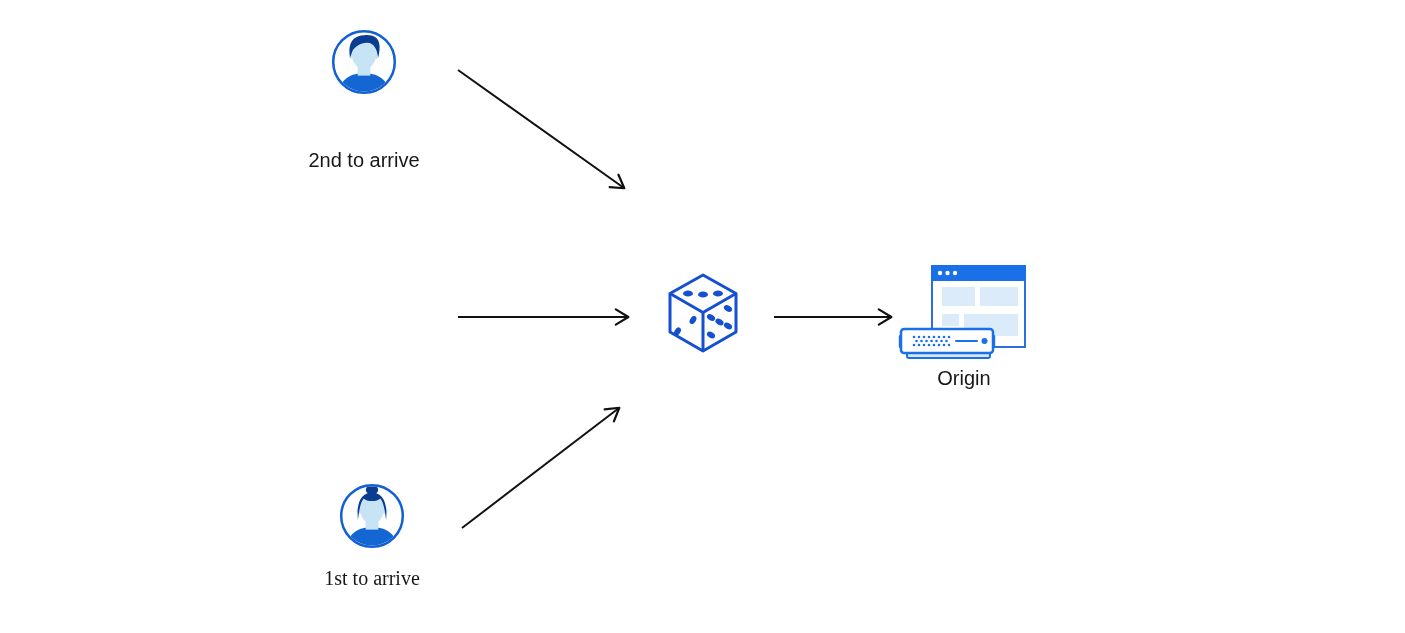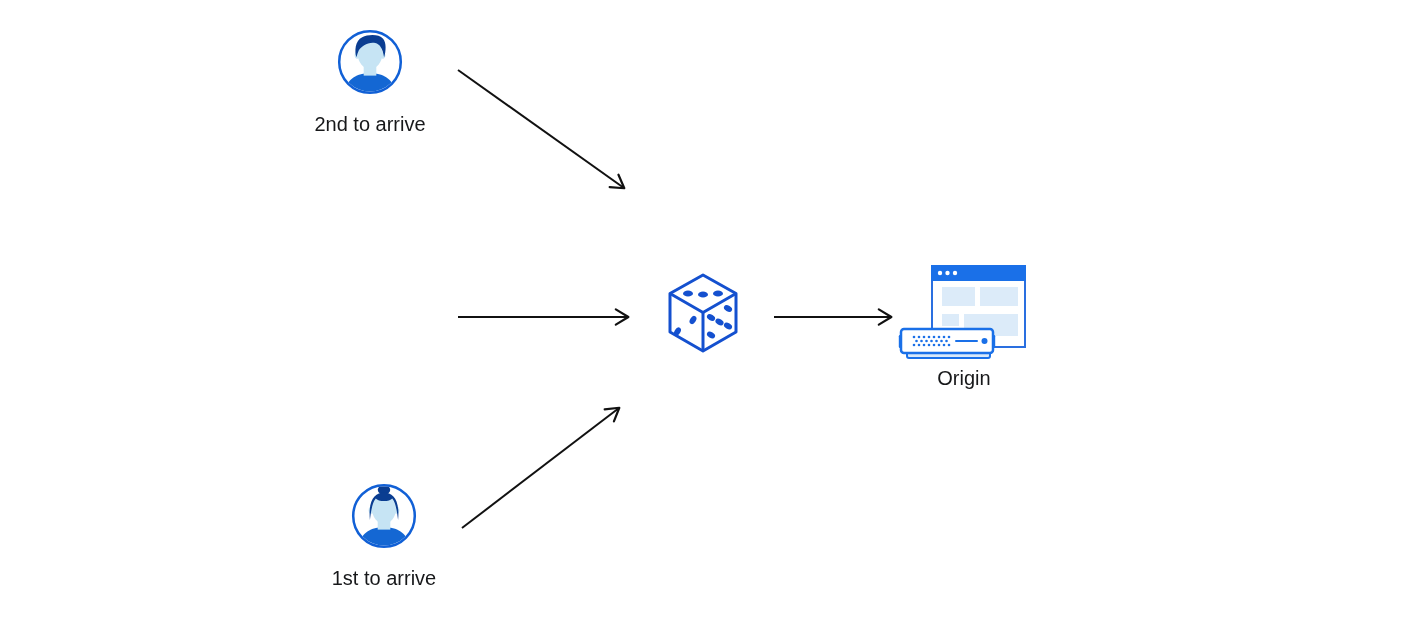--- a/index.html
+++ b/index.html
@@ -34,21 +34,21 @@
       <marker id="arrowhead" markerWidth="10" markerHeight="10" refX="7.6" refY="5" orient="auto" markerUnits="strokeWidth">
         <path d="M1.5,1.2 L7.8,5 L1.5,8.8" fill="none" stroke="#111111" stroke-width="1.1" stroke-linecap="round" stroke-linejoin="round"></path>
       </marker>
     </defs>
     <line x1="458" y1="70" x2="624" y2="188" stroke="#111111" stroke-width="2" marker-end="url(#arrowhead)"></line>
     <line x1="458" y1="317" x2="628" y2="317" stroke="#111111" stroke-width="2" marker-end="url(#arrowhead)"></line>
     <line x1="462" y1="528" x2="619" y2="408" stroke="#111111" stroke-width="2" marker-end="url(#arrowhead)"></line>
     <line x1="774" y1="317" x2="891" y2="317" stroke="#111111" stroke-width="2" marker-end="url(#arrowhead)"></line>
   </svg>
 
-  <div class="node" style="left:298px;top:28px;width:144px;">
+  <div class="node" style="left:292px;top:28px;width:144px;gap:36px;">
     <div class="avatar-wrap">
       <svg width="68" height="68" viewBox="0 0 70 70">
         <defs>
             <clipPath id="clipA">
               <circle cx="35" cy="35" r="30.4"></circle>
             </clipPath>
           </defs>
         <circle cx="35" cy="35" r="31.7" fill="#ffffff" stroke="#1160d6" stroke-width="2.6"></circle>
         <g clip-path="url(#clipA)">
           <path d="M8,72 C9,53 20,46.5 35,46.5 C50,46.5 61,53 62,72 Z" fill="#1467d3"></path>
@@ -57,21 +57,21 @@
           <ellipse cx="48.2" cy="28" rx="2.6" ry="3.6" fill="#c6e4f4"></ellipse>
           <ellipse cx="35" cy="26.5" rx="12.6" ry="15.6" fill="#c6e4f4"></ellipse>
           <path d="M21,30 C19,24 19.5,13 27,9.5 C33,6.5 44,6 48.5,11 C52,15 51.5,24 49.5,30 C48,21 45,16.5 40.5,15.5 C33,14 26,19 23.5,23 C22.5,25 21.8,27.5 21,30 Z" fill="#0a3d91"></path>
         </g>
       </svg>
     </div>
     <div class="node-label">2nd to arrive</div>
   </div>
 
 
-  <div class="node" style="left:312px;top:482px;width:144px;">
+  <div class="node" style="left:300px;top:482px;width:144px;font-family:Liberation Serif, serif;">
     <div class="avatar-wrap">
       <svg width="68" height="68" viewBox="0 0 70 70">
         <defs>
             <clipPath id="clipC">
               <circle cx="35" cy="35" r="30.4"></circle>
             </clipPath>
           </defs>
         <circle cx="35" cy="35" r="31.7" fill="#ffffff" stroke="#1160d6" stroke-width="2.6"></circle>
         <g clip-path="url(#clipC)">
           <path d="M8,72 C9,53 20,46.5 35,46.5 C50,46.5 61,53 62,72 Z" fill="#1467d3"></path>

